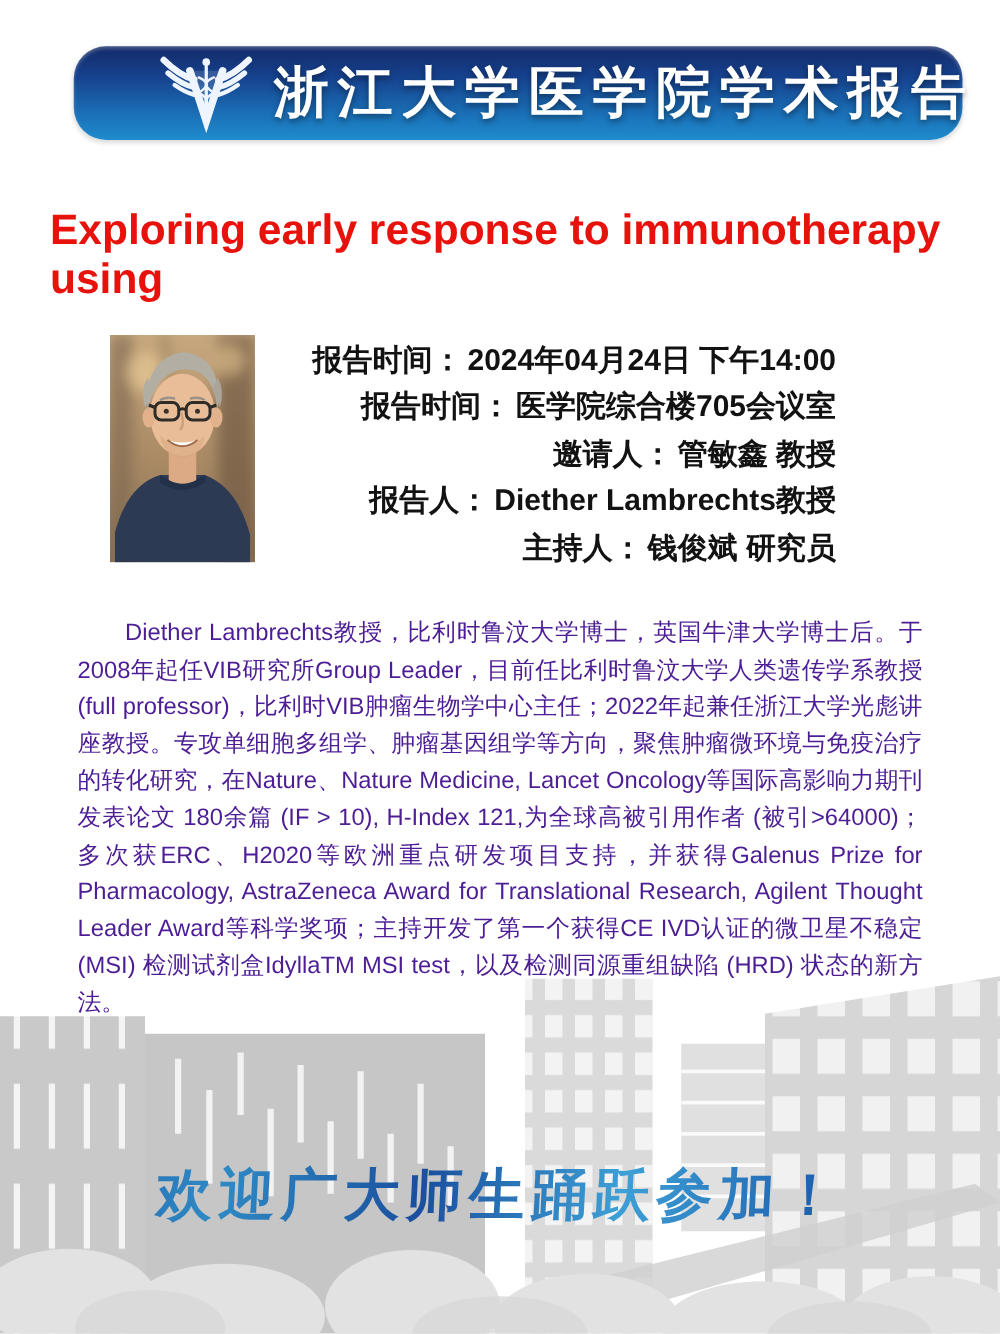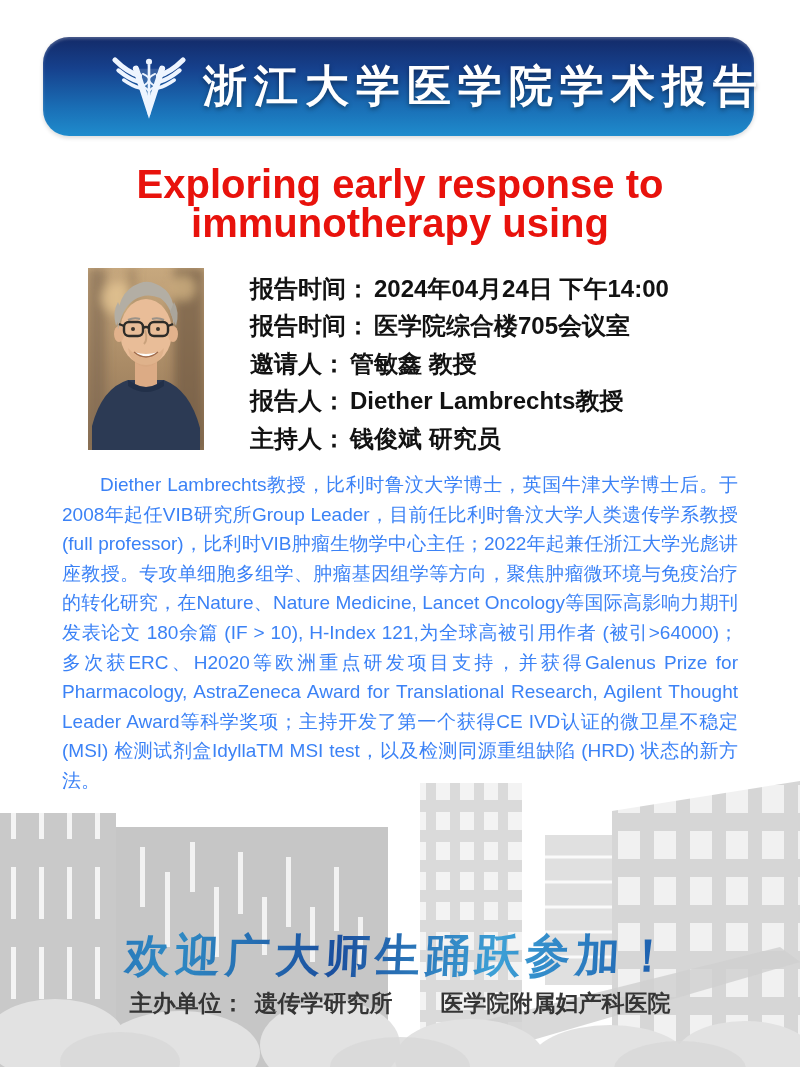--- a/index.html
+++ b/index.html
@@ -8,54 +8,54 @@
     font-family:"Liberation Sans","DejaVu Sans",sans-serif;
     position:relative;overflow:hidden;
   }
   .poster{position:absolute;inset:0;}
 
   
   .campus{position:absolute;left:0;bottom:0;width:800px;height:290px;}
 
   
   .banner{
-    position:absolute;left:43px;top:37px;width:711px;height:99px;
+    position:absolute;left:59px;top:37px;width:711px;height:75px;
     border-radius:26px;
     background:linear-gradient(180deg,#132a68 0%,#16418d 32%,#1a6fb6 72%,#1f8ccd 100%);
     box-shadow:inset 0 2px 3px rgba(255,255,255,.25), 0 2px 4px rgba(0,0,0,.15);
     display:flex;align-items:center;
   }
   .logo{margin-left:66px;width:80px;height:68px;flex:0 0 auto;}
   .banner-title{
     margin:0 0 0 14px;color:#ffffff;font-size:44px;font-weight:bold;
     letter-spacing:7px;white-space:nowrap;
     text-shadow:0 2px 5px rgba(0,0,0,.4);
   }
 
   
   .title-en{
     position:absolute;top:165px;left:40px;width:720px;margin:0;
-    text-align:center;font-size:40px;line-height:39px;font-weight:bold;
+    font-size:34px;line-height:39px;font-weight:bold;
     color:#e8120c;letter-spacing:0;
   }
 
   
-  .info-row{position:absolute;left:88px;top:268px;width:640px;display:flex;}
+  .info-row{position:absolute;left:88px;top:268px;width:640px;display:flex;text-align:right;}
   .photo{width:116px;height:182px;flex:0 0 auto;overflow:hidden;}
   .details{list-style:none;margin:0;padding:2px 0 0 46px;}
   .details li{
     font-size:24px;line-height:37.4px;font-weight:bold;color:#121212;
     white-space:nowrap;
   }
   .details .lbl{margin-right:4px;}
 
   
   .bio{
-    position:absolute;left:62px;top:470px;width:676px;margin:0;
-    font-size:19px;line-height:29.6px;color:#3b82f6;
+    position:absolute;left:62px;top:492px;width:676px;margin:0;
+    font-size:19px;line-height:29.6px;color:#4c1d95;
     text-align:justify;text-indent:2em;
   }
 
   
   .welcome{
     position:absolute;left:0;top:926px;width:800px;text-align:center;
     font-size:45px;font-weight:bold;letter-spacing:5px;
     transform:skewX(-3deg);
     background:linear-gradient(97deg,#1d55a5 0%,#2f8ac4 22%,#1a4f9e 42%,#3da0d6 62%,#1d5fae 82%,#3390cb 100%);
     -webkit-background-clip:text;background-clip:text;
@@ -204,17 +204,14 @@
       <li><span class="lbl">邀请人：</span><span>管敏鑫 教授</span></li>
       <li><span class="lbl">报告人：</span><span>Diether Lambrechts教授</span></li>
       <li><span class="lbl">主持人：</span><span>钱俊斌 研究员</span></li>
     </ul>
   </section>
 
   <p class="bio">Diether Lambrechts教授，比利时鲁汶大学博士，英国牛津大学博士后。于2008年起任VIB研究所Group Leader，目前任比利时鲁汶大学人类遗传学系教授 (full professor)，比利时VIB肿瘤生物学中心主任；2022年起兼任浙江大学光彪讲座教授。专攻单细胞多组学、肿瘤基因组学等方向，聚焦肿瘤微环境与免疫治疗的转化研究，在Nature、Nature Medicine, Lancet Oncology等国际高影响力期刊发表论文 180余篇 (IF &gt; 10), H-Index 121,为全球高被引用作者 (被引&gt;64000)；多次获ERC、H2020等欧洲重点研发项目支持，并获得Galenus Prize for Pharmacology, AstraZeneca Award for Translational Research, Agilent Thought Leader Award等科学奖项；主持开发了第一个获得CE IVD认证的微卫星不稳定 (MSI) 检测试剂盒IdyllaTM MSI test，以及检测同源重组缺陷 (HRD) 状态的新方法。</p>
 
   <div class="welcome">欢迎广大师生踊跃参加！</div>
 
-  <div class="hosts">
-    <span>主办单位：</span><span class="org">遗传学研究所</span><span class="org gap">医学院附属妇产科医院</span>
-  </div>
 
 </div>
 
 </body></html>

